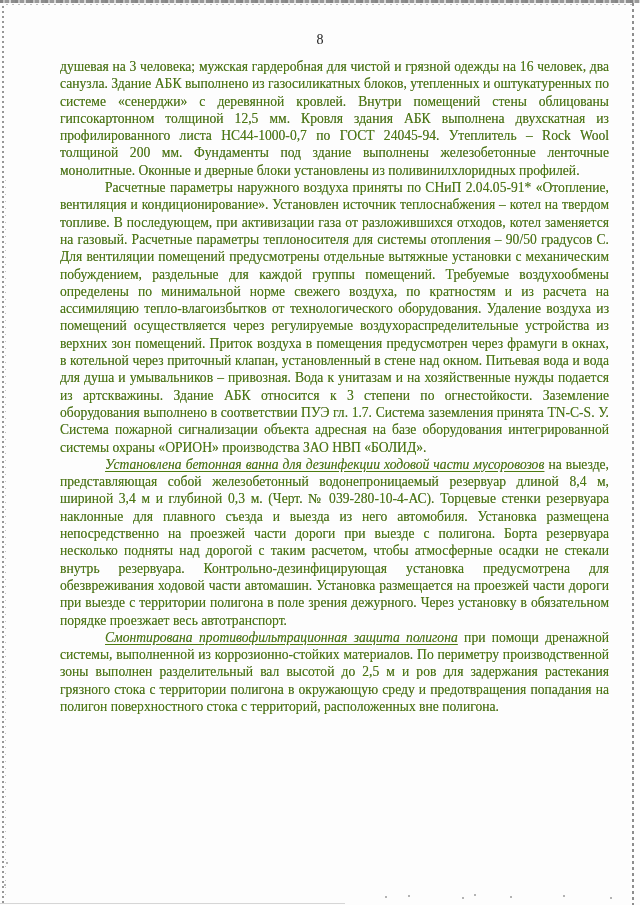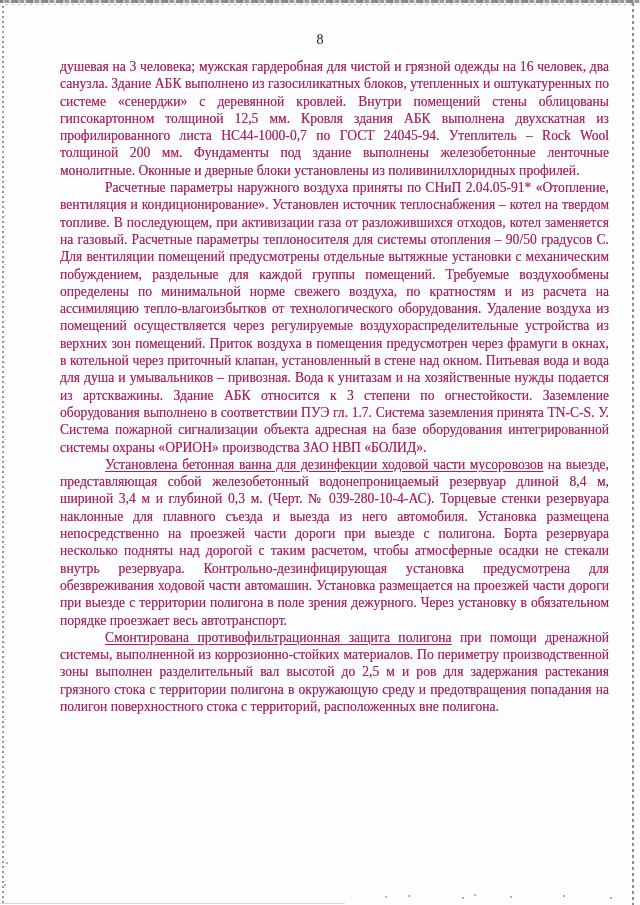--- a/index.html
+++ b/index.html
@@ -40,26 +40,26 @@
   }
   .speck { position: absolute; width: 2px; height: 2px; background: #b3b3b3; }
 
   .page-number {
     position: absolute; top: 32px; left: 0; width: 640px;
     text-align: center; font-size: 14px; color: #222222;
   }
   .text-block {
     position: absolute; top: 58px; left: 60px; width: 549px;
     font-size: 13.6px; line-height: 17.3px;
-    color: #be185d; text-align: justify;
+    color: #4d7c0f; text-align: justify;
     text-shadow: 0 0 0.5px rgba(30,30,30,0.5);
   }
   .para { margin: 0; text-indent: 45px; }
   .para.no-indent { text-indent: 0; }
-  .underlined { text-decoration: underline; text-underline-offset: 2px; }
+  .underlined { text-decoration: underline; text-underline-offset: 2px; font-style: italic; }
 </style>
 </head>
 <body>
 
 <div class="page">
 
   <div class="edge-top"></div>
   <div class="edge-top-2"></div>
   <div class="edge-left"></div>
   <div class="edge-left-2"></div>

